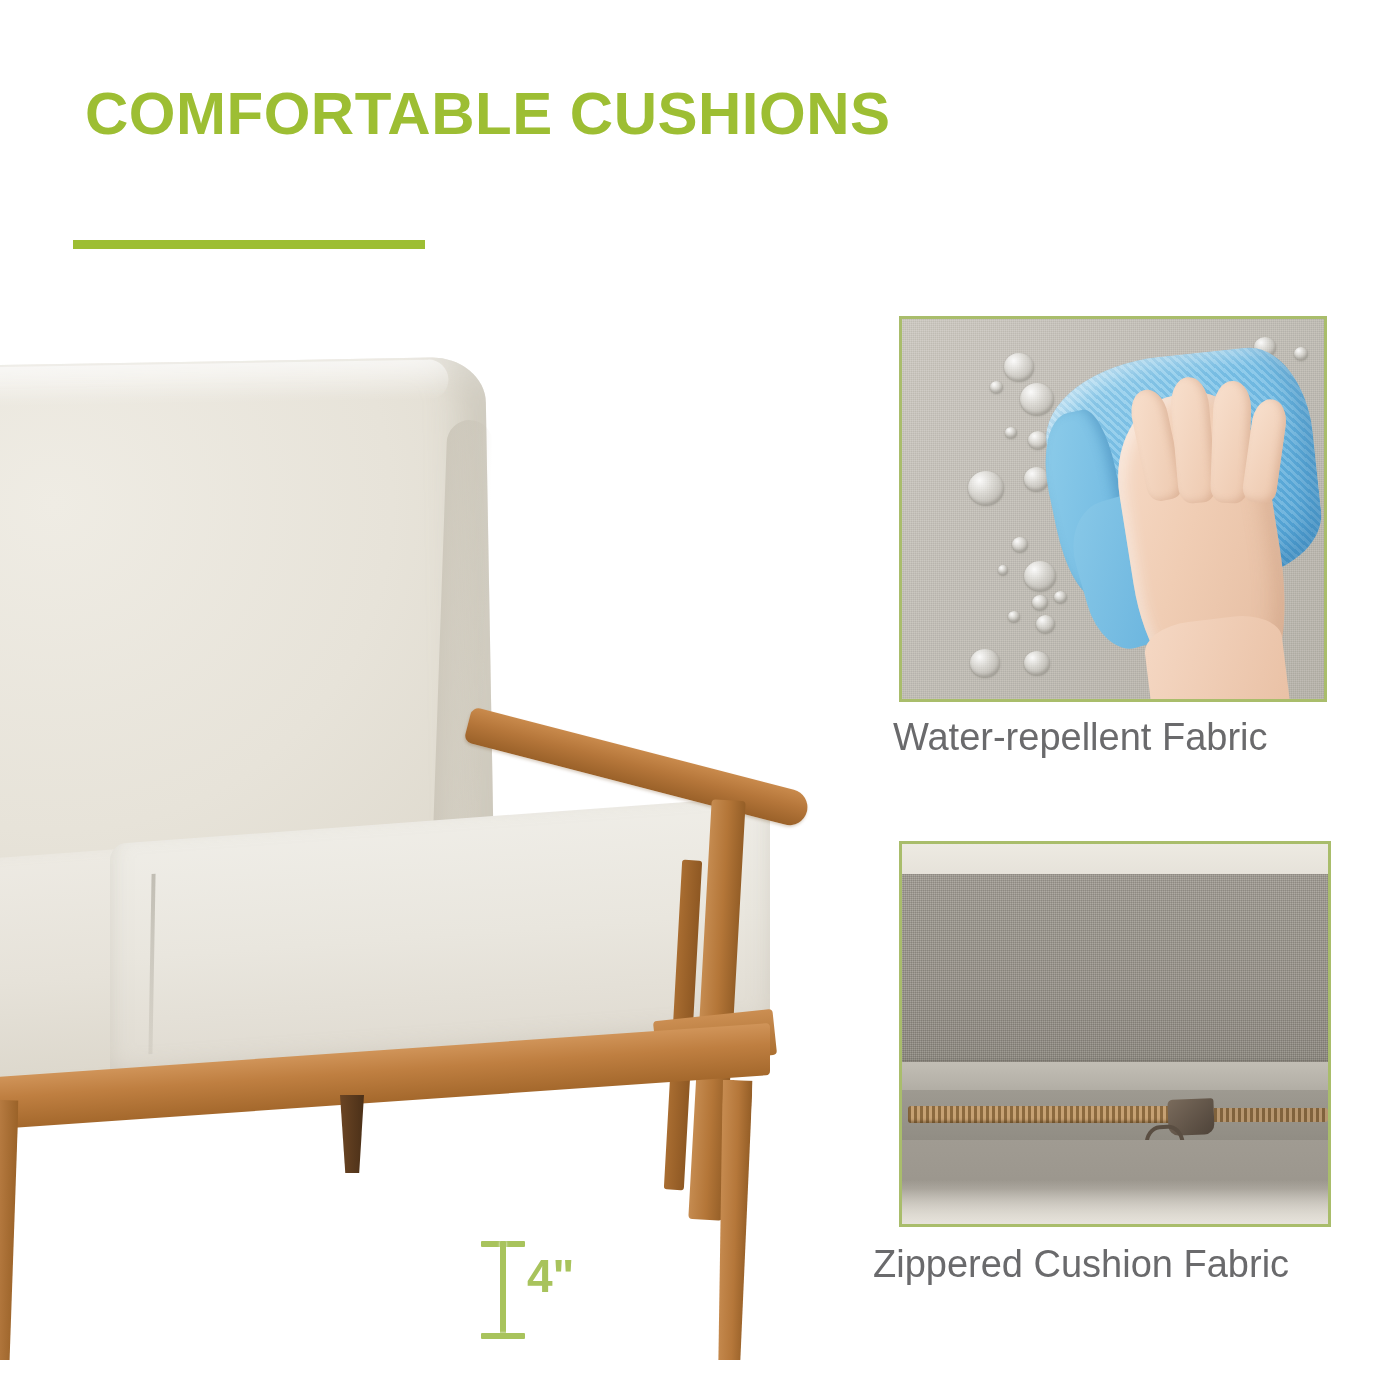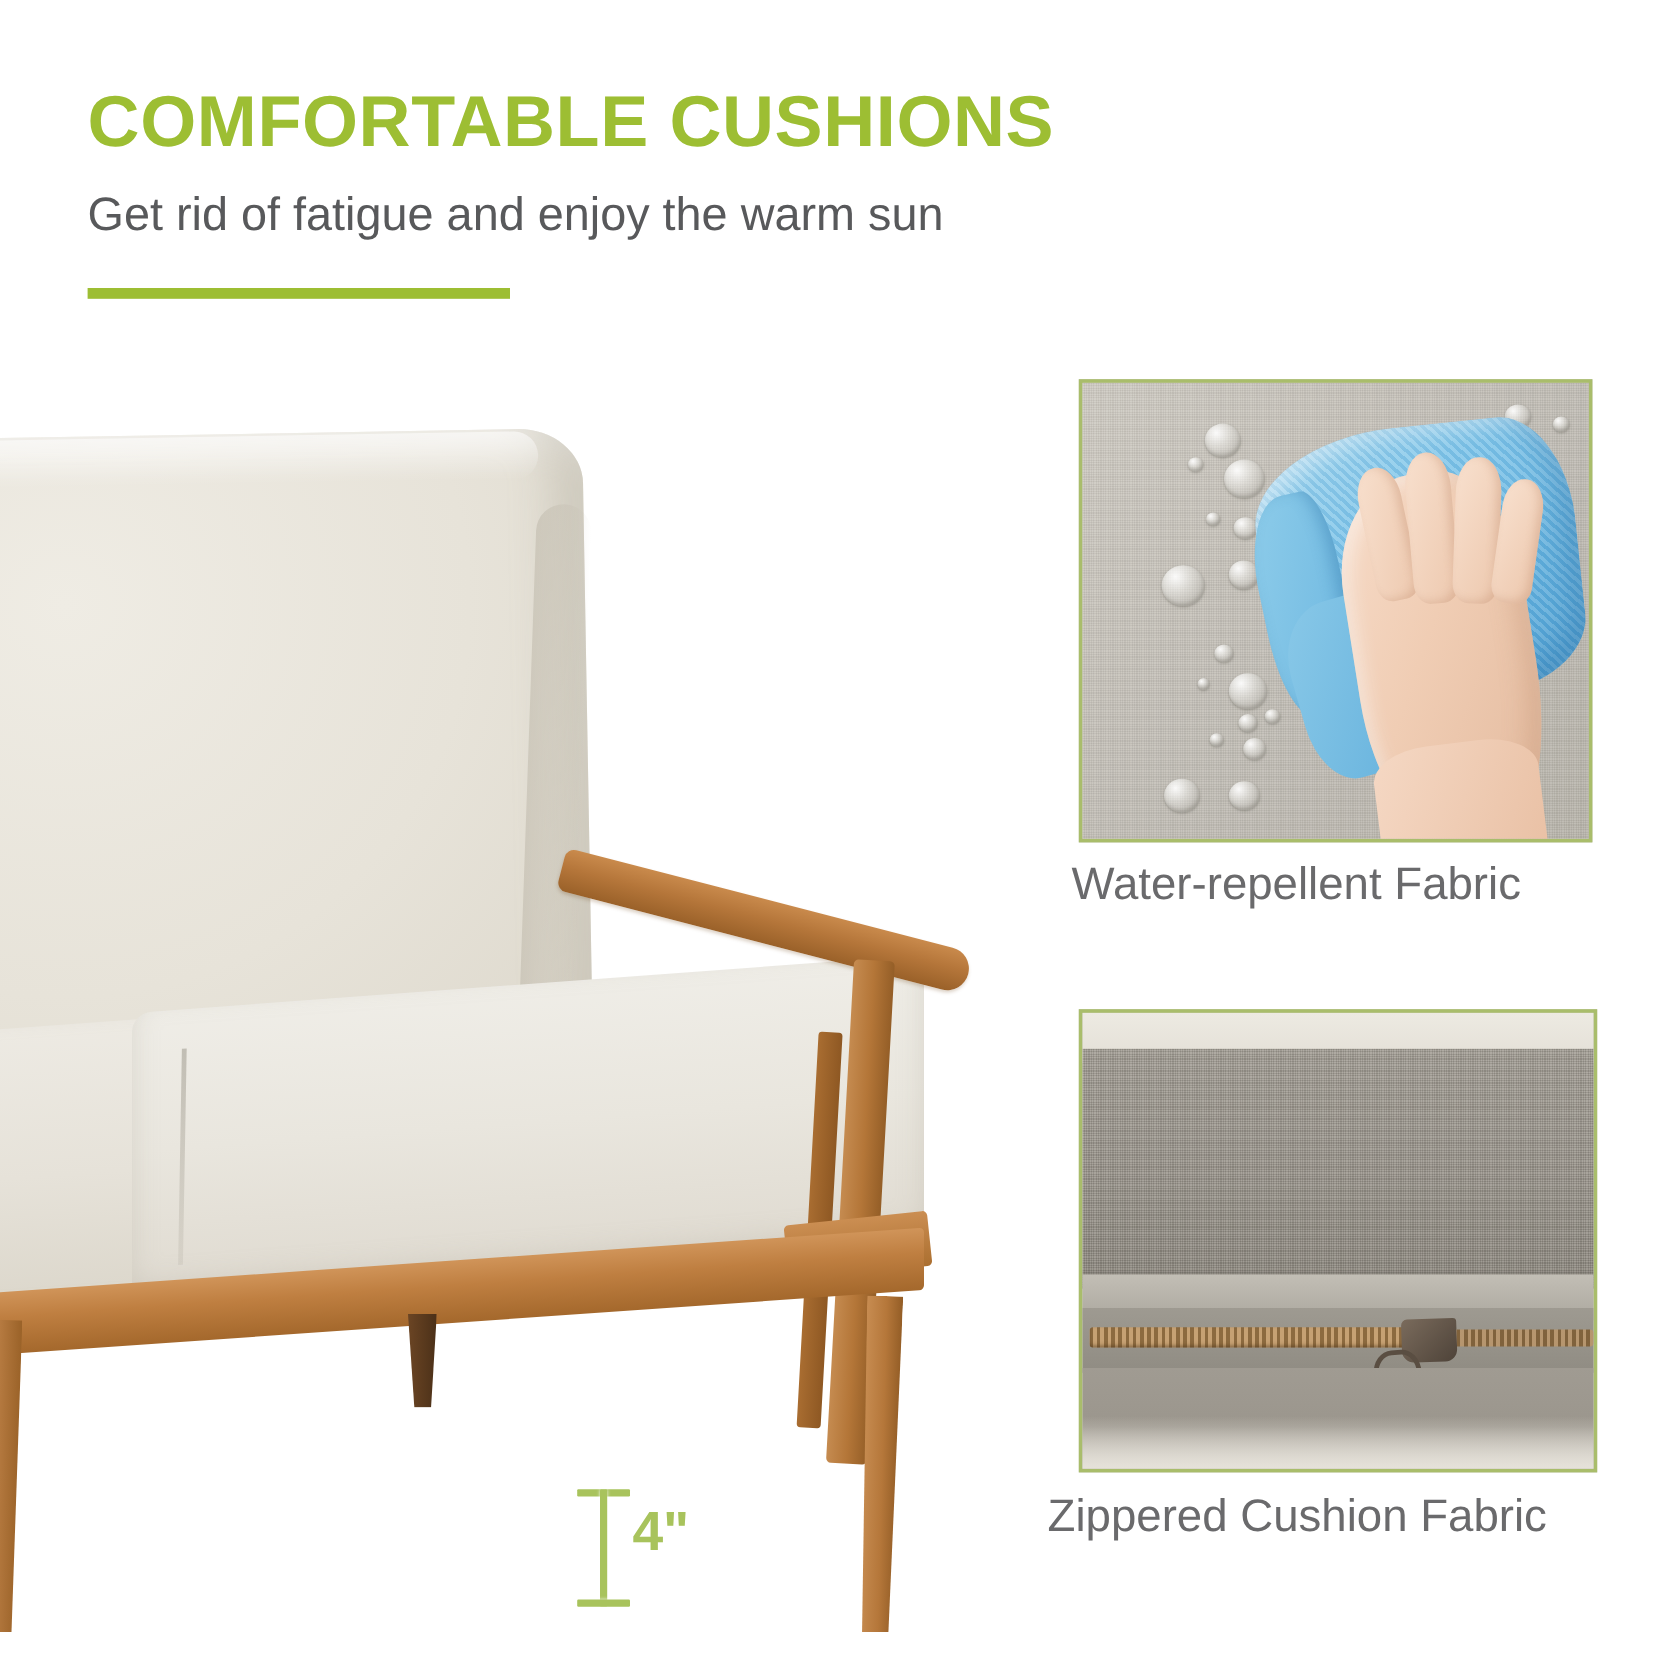--- a/index.html
+++ b/index.html
@@ -17,21 +17,21 @@
   }
 
   
   .header { position: absolute; left: 73px; top: 72px; width: 1100px; }
   .headline {
     font-size: 60px;
     font-weight: bold;
     letter-spacing: 0.5px;
     color: #9DBE33;
     line-height: 1.0;
-    margin: 0;
+    margin: 12px;
     white-space: nowrap;
   }
   .subhead {
     font-size: 39px;
     font-weight: 300;
     color: #58595B;
     margin: 0;
     padding-top: 28px;
     line-height: 1.0;
     white-space: nowrap;
@@ -384,21 +384,20 @@
   .cushion-bottom-shade {
     position: absolute; left: 0; right: 0; bottom: 0; height: 44px;
     background: linear-gradient(to bottom, rgba(235,232,224,0.0), #E6E2DA);
   }
 </style>
 </head>
 <body>
 
 <div class="header">
   <h1 class="headline">COMFORTABLE CUSHIONS</h1>
-  <p class="subhead">Get rid of fatigue and enjoy the warm sun</p>
 </div>
 <div class="rule"></div>
 
 <div class="sofa-stage">
 
   <div class="back-cushion"></div>
   <div class="back-cushion-fold"></div>
 
   <div class="seat-left"></div>
   <div class="seat-right"></div>

